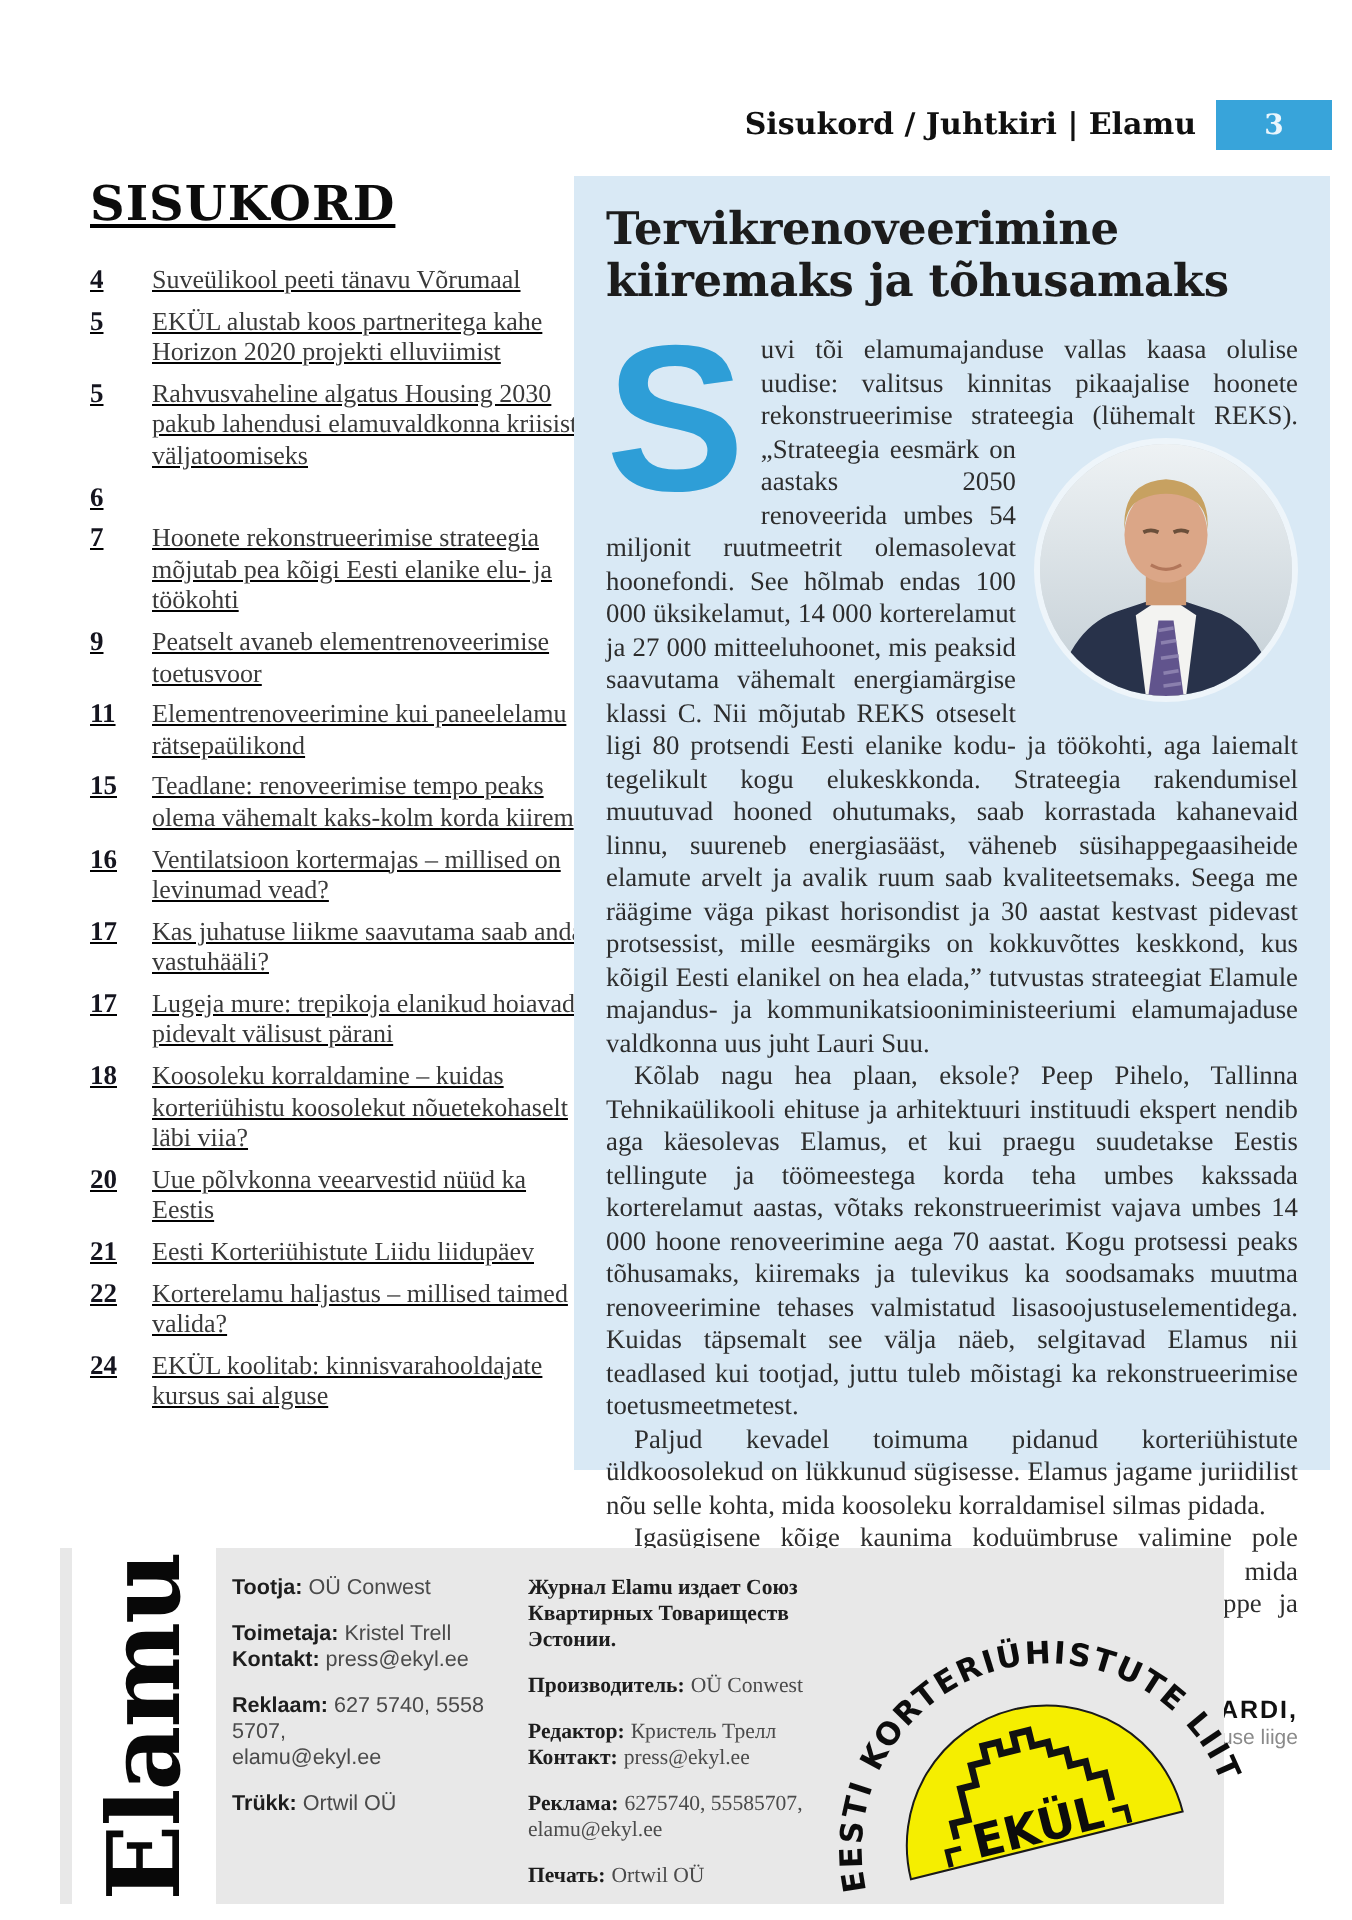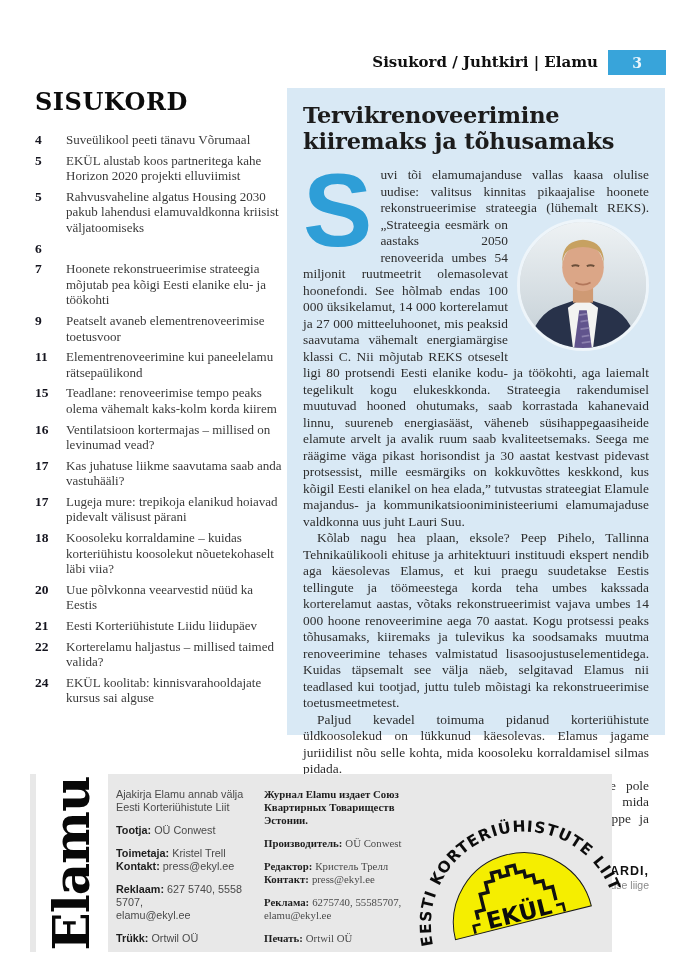--- a/index.html
+++ b/index.html
@@ -7,21 +7,21 @@
         font-family:"Liberation Serif",serif;margin-top:27px;}
 
   
   .breadcrumb{position:absolute;top:26px;right:78px;font-family:"DejaVu Serif",serif;
       font-weight:bold;font-size:15px;color:#101010;}
   .pagebox{position:absolute;top:23px;left:608px;width:58px;height:25px;background:#38a4da;
       display:flex;align-items:center;justify-content:center;}
   .pagebox span{font-family:"DejaVu Serif",serif;font-weight:bold;font-size:14px;color:#eaf6fd;}
 
   
-  .toc{position:absolute;left:35px;top:60px;width:252px;}
+  .toc{position:absolute;left:45px;top:60px;width:252px;text-decoration:underline;}
   .toc-title{font-family:"DejaVu Serif",serif;font-weight:bold;font-size:24px;color:#0c0c0c;
       letter-spacing:0.5px;margin:0 0 16px 0;}
   .toc-item{display:flex;margin-bottom:5px;}
   .toc-num{width:31px;flex:none;font-weight:bold;font-size:13.5px;color:#15151f;line-height:15.6px;}
   .toc-text{font-size:13px;line-height:15.6px;color:#3a3a3a;}
 
   
   .article{position:absolute;left:287px;top:61px;width:378px;height:647px;background:#d9e9f5;
       box-sizing:border-box;padding:12px 16px 10px 16px;}
   .article h1{font-family:"DejaVu Serif",serif;font-weight:bold;font-size:22.5px;line-height:1.16;
@@ -151,40 +151,36 @@
             <path d="M47,74 L53,73 M48,79 L54,78 M48,85 L55,84 M49,91 L55,90 M49,96 L56,95" stroke="#8b80ae" stroke-width="1.4" fill="none"></path>
             <rect x="42" y="48" width="16" height="16" fill="#cf9a74"></rect>
             <ellipse cx="50" cy="36" rx="16.5" ry="19" fill="#dba687"></ellipse>
             <path d="M33.5,34 Q32.5,15 50,14 Q67.5,15 66.5,34 Q66,24 59,21.5 Q50,18 41,21.5 Q34,24 33.5,34 Z" fill="#c7a161"></path>
             <path d="M41,35 Q44,33.6 47,35 M53,35 Q56,33.6 59,35" stroke="#6b4f3a" stroke-width="1.5" fill="none"></path>
             <path d="M44,48 Q50,51.5 56,48" stroke="#b2765a" stroke-width="1.3" fill="none"></path>
           </svg>
           </span><span class="u"> „Strateegia eesmärk on aastaks 2050 renoveerida umbes 54 miljonit ruutmeetrit olemasolevat hoonefondi. See hõlmab endas 100 000 üksikelamut, 14 000 korterelamut ja 27 000 mitteeluhoonet, mis peaksid saavutama vähemalt energiamärgise klassi C. Nii mõjutab REKS otseselt ligi 80 protsendi Eesti elanike kodu- ja töökohti, aga laiemalt tegelikult kogu elukeskkonda. Strateegia rakendumisel muutuvad hooned ohutumaks, saab korrastada kahanevaid linnu, suureneb energiasääst, väheneb süsihappegaasiheide elamute arvelt ja avalik ruum saab kvaliteetsemaks. Seega me räägime väga pikast horisondist ja 30 aastat kestvast pidevast protsessist, mille eesmärgiks on kokkuvõttes keskkond, kus kõigil Eesti elanikel on hea elada,” tutvustas strateegiat Elamule majandus- ja kommunikatsiooniministeeriumi elamumajaduse valdkonna uus juht Lauri Suu.</span>
       </p>
       <p class="ind">Kõlab nagu hea plaan, eksole? Peep Pihelo, Tallinna Tehnikaülikooli ehituse ja arhitektuuri instituudi ekspert nendib aga käesolevas Elamus, et kui praegu suudetakse Eestis tellingute ja töömeestega korda teha umbes kakssada korterelamut aastas, võtaks rekonstrueerimist vajava umbes 14 000 hoone renoveerimine aega 70 aastat. Kogu protsessi peaks tõhusamaks, kiiremaks ja tulevikus ka soodsamaks muutma renoveerimine tehases valmistatud lisasoojustuselementidega. Kuidas täpsemalt see välja näeb, selgitavad Elamus nii teadlased kui tootjad, juttu tuleb mõistagi ka rekonstrueerimise toetusmeetmetest.</p>
-      <p class="ind">Paljud kevadel toimuma pidanud korteriühistute üldkoosolekud on lükkunud käesolevas. Elamus jagame juriidilist nõu selle kohta, mida koosoleku korraldamisel silmas pidada.</p>
+      <p class="ind">Paljud kevadel toimuma pidanud korteriühistute üldkoosolekud on lükkunud sügisesse. Elamus jagame juriidilist nõu selle kohta, mida koosoleku korraldamisel silmas pidada.</p>
       <p class="ind">Igasügisene kõige kaunima koduümbruse valimine pole samuti kaugel ja küllap mõtleb nii mõnigi ühistu, mida haljastusega teha – Elamu numbris jagab selleks nippe ja nõuandeid aiandusspets Eva Luigas.</p>
       <p class="ind">Toimekat sügist soovides,</p>
     </div>
     <div class="sig">
       <div class="sig-name">URMAS MARDI,</div>
       <div class="sig-role">EKÜLi juhatuse liige</div>
     </div>
   </div>
 
   <div class="imprint">
     <div class="masthead">
       <span>Elamu</span>
     </div>
 
     <div class="imp-col et">
-      <div class="imp-group">
-        <div class="imp-line">Ajakirja Elamu annab välja</div>
-        <div class="imp-line">Eesti Korteriühistute Liit</div>
-      </div>
       <div class="imp-group">
         <div class="imp-line"><b>Tootja:</b><span>OÜ Conwest</span></div>
       </div>
       <div class="imp-group">
         <div class="imp-line"><b>Toimetaja:</b><span>Kristel Trell</span></div>
         <div class="imp-line"><b>Kontakt:</b><span>press@ekyl.ee</span></div>
       </div>
       <div class="imp-group">
         <div class="imp-line"><b>Reklaam:</b><span>627 5740, 5558 5707,</span></div>
         <div class="imp-line"><span>elamu@ekyl.ee</span></div>

